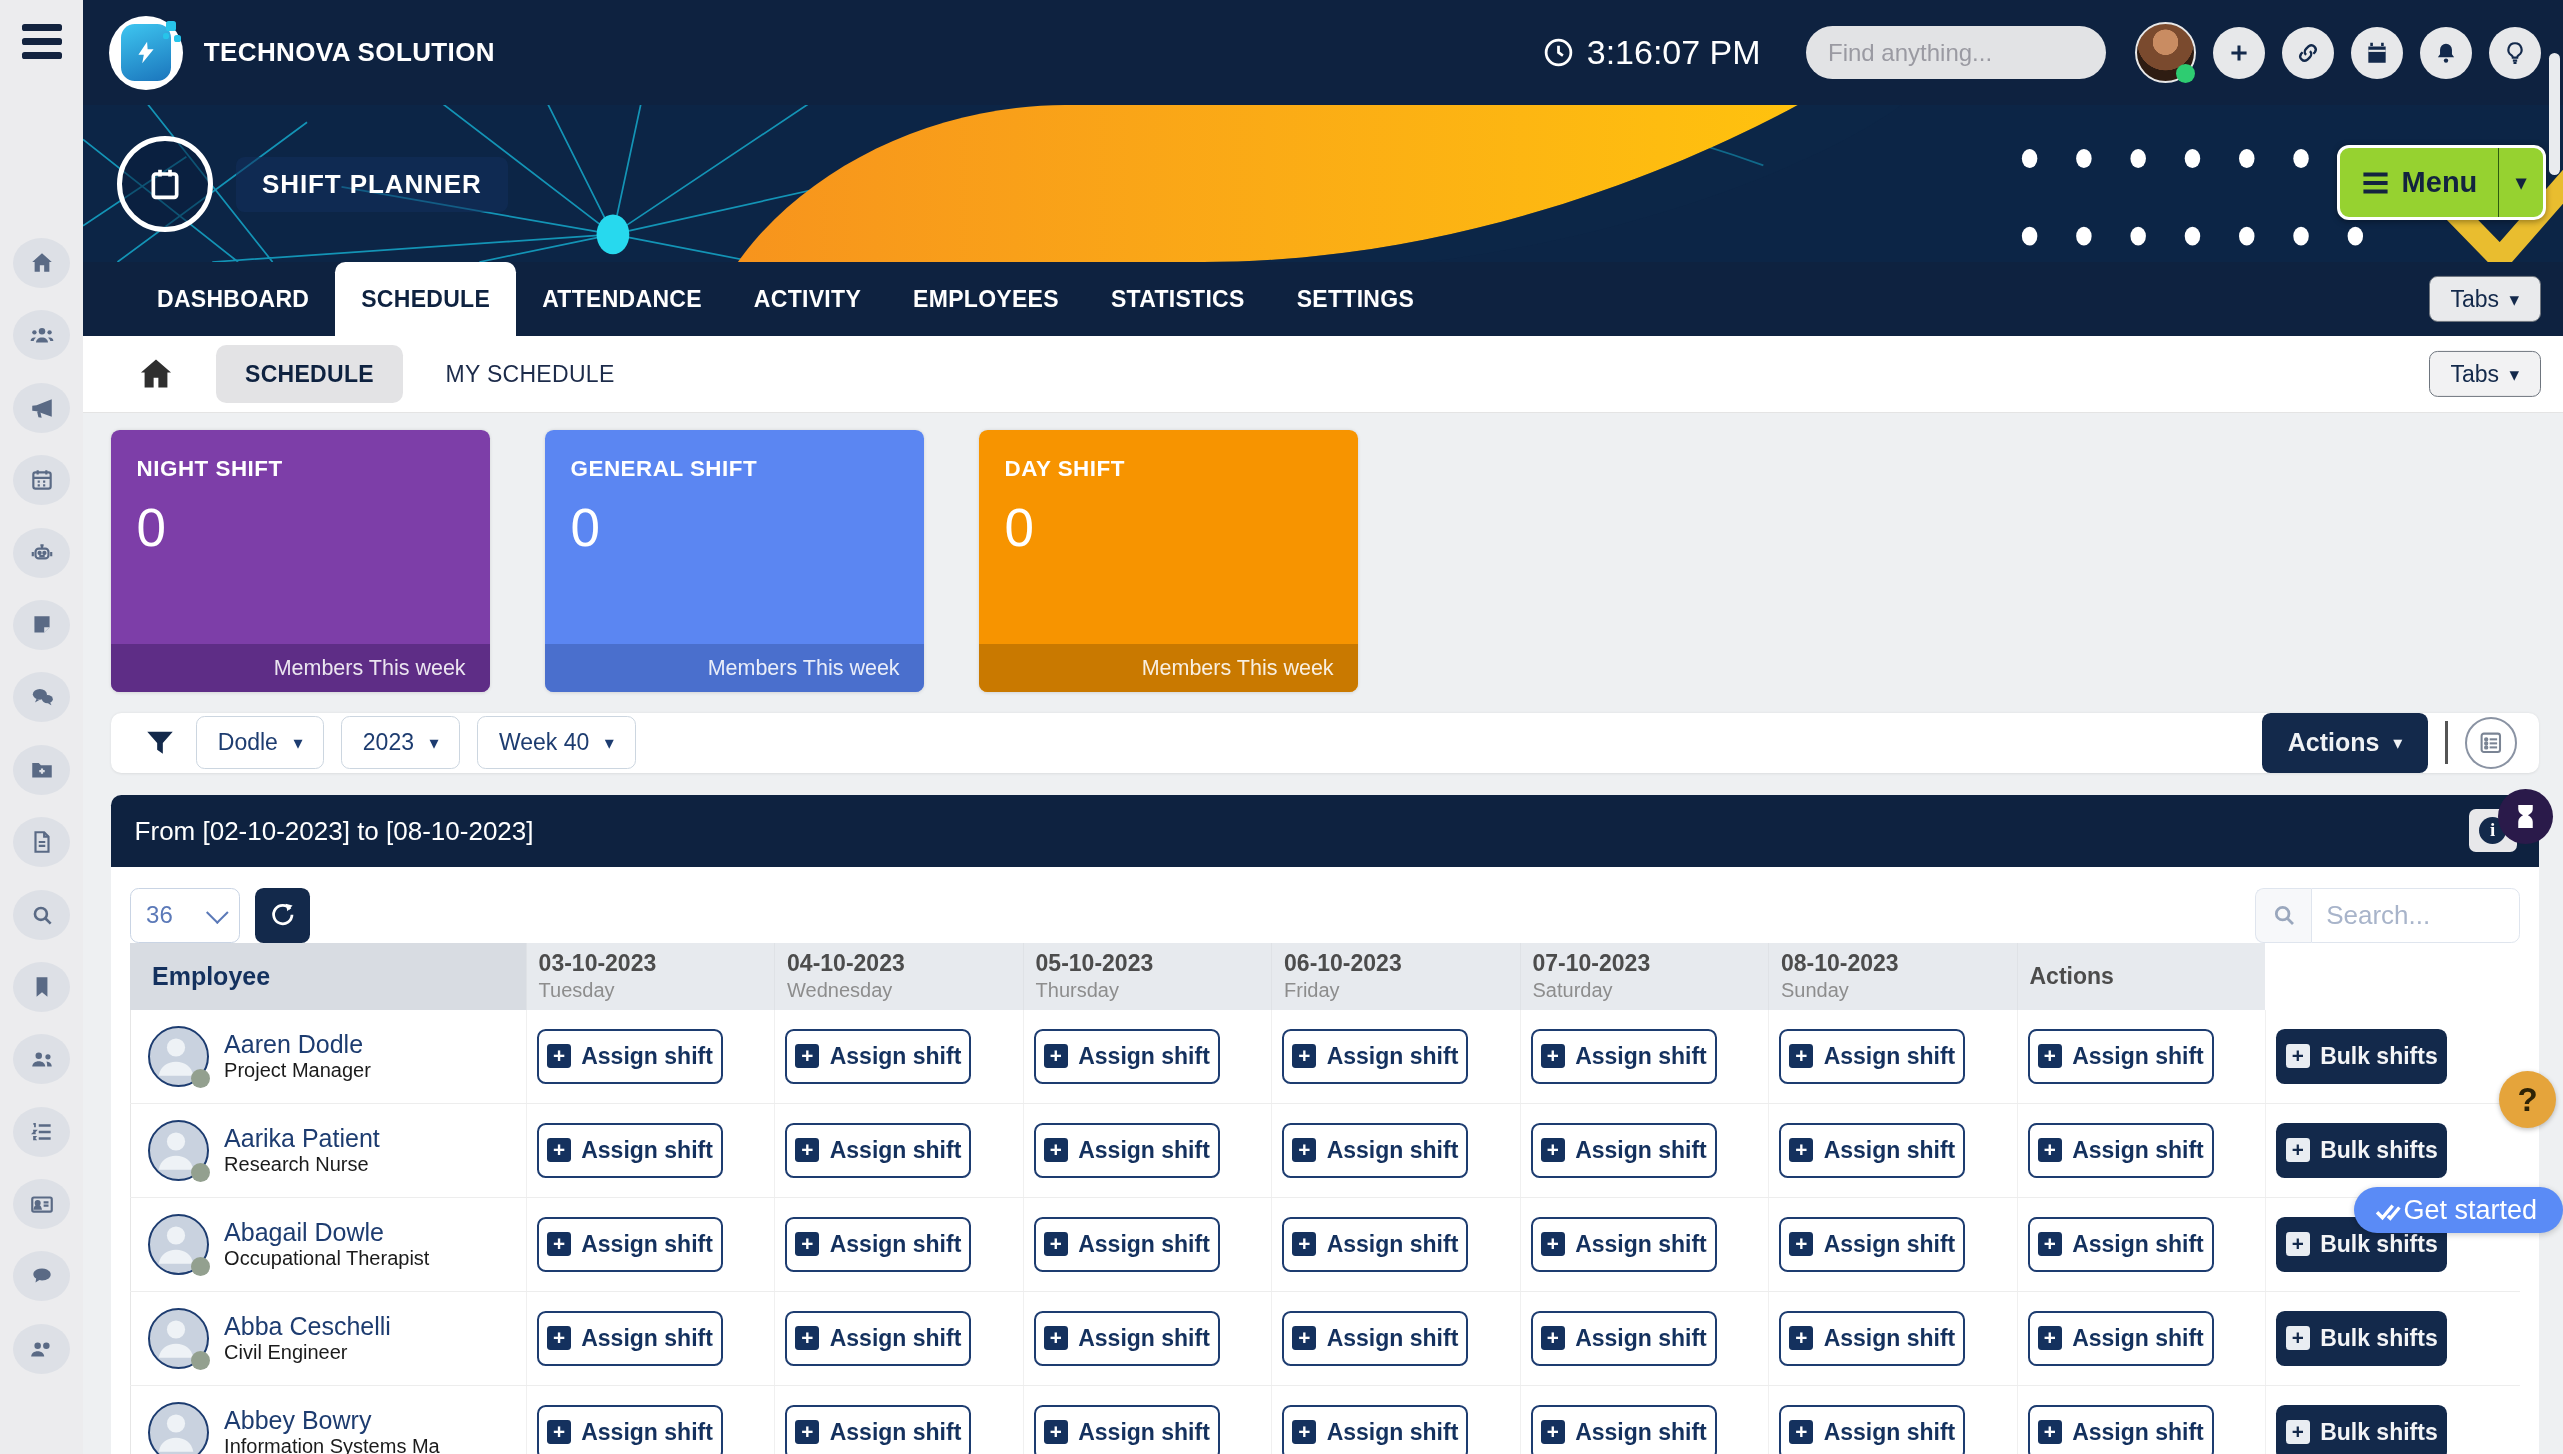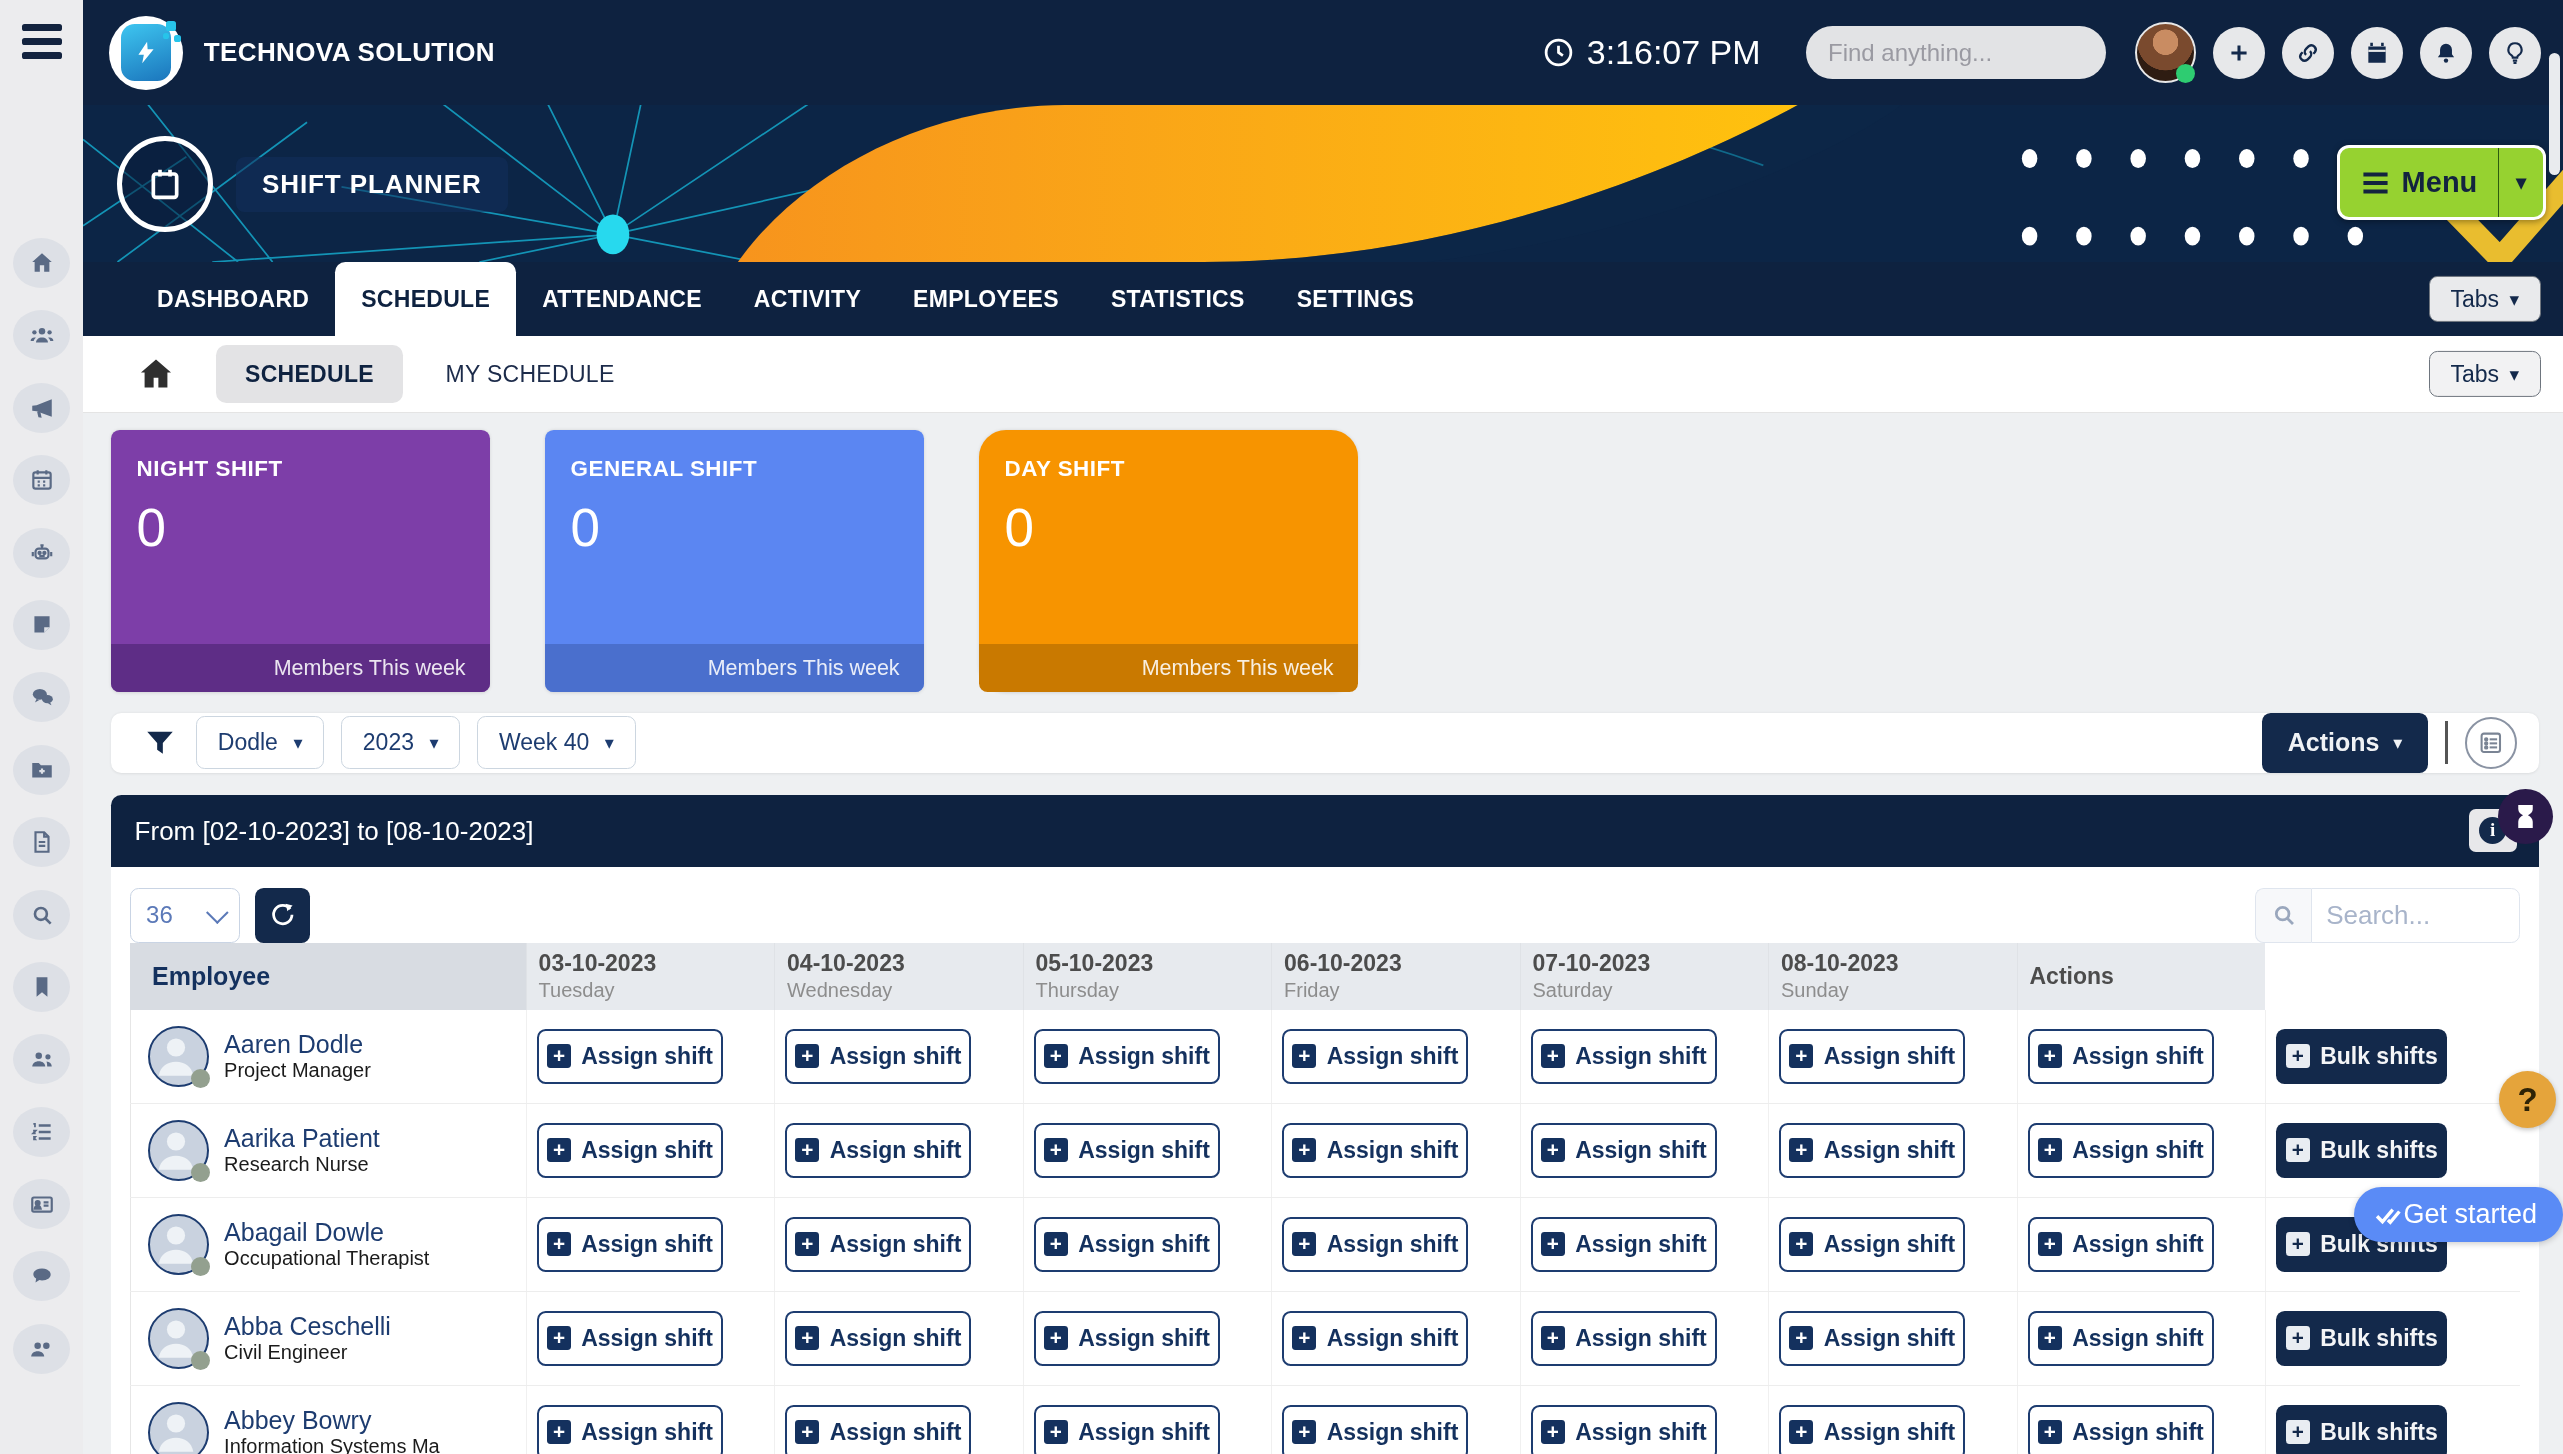--- a/index.html
+++ b/index.html
@@ -108,21 +108,21 @@
   .avcell .sdot{position:absolute;right:-3.4px;bottom:-3.4px;width:19px;height:19px;border-radius:50%;background:#93a08f;}
   .ename{color:#1d3c70;font-size:25px;line-height:1.15;}
   .erole{color:#1b1b1b;font-size:20px;line-height:1.15;}
   .assign{margin-left:10.3px;height:55px;min-width:186px;background:#fff;border:2.6px solid #1d3c70;border-radius:8.6px;color:#14315e;font-size:23px;font-weight:600;display:flex;align-items:center;justify-content:center;gap:10.3px;}
   .psq{width:24px;height:24px;border-radius:3.4px;background:#14315e;color:#fff;font-size:20.7px;font-weight:700;display:flex;align-items:center;justify-content:center;line-height:1;}
   .bulk{margin-left:10.3px;height:55px;min-width:171px;background:#13294b;border:0;border-radius:8.6px;color:#f4f5f7;font-size:23px;font-weight:600;display:flex;align-items:center;justify-content:center;gap:10.3px;}
   .psq.light{background:#e9edf2;color:#13294b;}
   
   .hourglass{position:absolute;left:2418px;top:789px;width:55px;height:55px;border-radius:50%;background:#2a1a4a;border:0;display:flex;align-items:center;justify-content:center;color:#fff;z-index:60;}
   .helpbtn{position:absolute;left:2415px;top:1071px;width:57px;height:57px;border-radius:50%;background:#e5a43b;border:0;color:#2e2306;font-size:33px;font-weight:700;z-index:60;box-shadow:0 1.7px 5.2px rgba(0,0,0,.25);}
-  .getstarted{position:absolute;right:0;top:1187px;height:55px;border:0;border-radius:27.6px;background:#5a8bf6;color:#fff;font-size:27px;display:flex;align-items:center;padding:0 26px 0 20.7px;z-index:60;box-shadow:0 1.7px 6.9px rgba(0,0,0,.2);}
+  .getstarted{position:absolute;right:0;top:1187px;height:46px;border:0;border-radius:27.6px;background:#5a8bf6;color:#fff;font-size:27px;display:flex;align-items:center;padding:0 26px 0 20.7px;z-index:60;box-shadow:0 1.7px 6.9px rgba(0,0,0,.2);}
   .sbthumb{position:absolute;right:2.6px;top:53px;width:11.2px;height:122px;border-radius:6px;background:#e9ebee;z-index:70;}
   .helpbtn,.hourglass{left:auto;right:6.9px;}
   .hourglass{right:10.3px;}
 </style>
 </head>
 <body>
 
 <div class="rail">
   <button class="hamb">
       <i></i>
@@ -395,21 +395,21 @@
       <div class="card" style="background: rgb(125, 62, 168);">
         <div class="cardtitle">NIGHT SHIFT</div>
         <div class="cardval">0</div>
         <div class="cardfoot" style="background: rgb(94, 45, 134);">Members This week</div>
       </div>
       <div class="card" style="background: rgb(91, 134, 242);">
         <div class="cardtitle">GENERAL SHIFT</div>
         <div class="cardval">0</div>
         <div class="cardfoot" style="background: rgb(74, 111, 205);">Members This week</div>
       </div>
-      <div class="card" style="background: rgb(247, 148, 0); border-radius: 27px;">
+      <div class="card" style="background: rgb(247, 148, 0);">
         <div class="cardtitle">DAY SHIFT</div>
         <div class="cardval">0</div>
         <div class="cardfoot" style="background: rgb(201, 121, 0);">Members This week</div>
       </div>
     </div>
 
     <div class="filterbar">
       <span class="funnel">
           <svg viewBox="0 0 24 24" width="34" height="34" fill="currentColor">
             <path d="M3 4h18l-7 8v7.5l-4-2.8V12z"></path>

